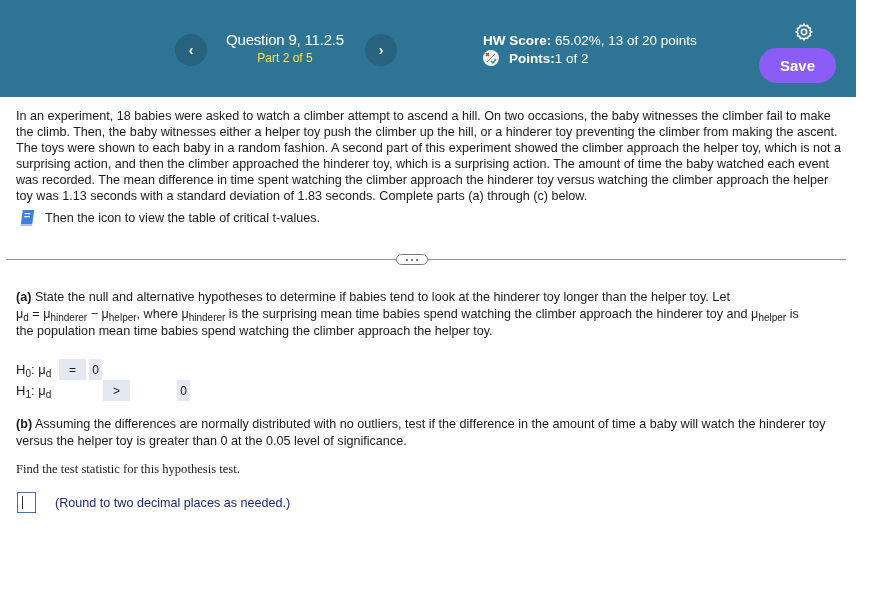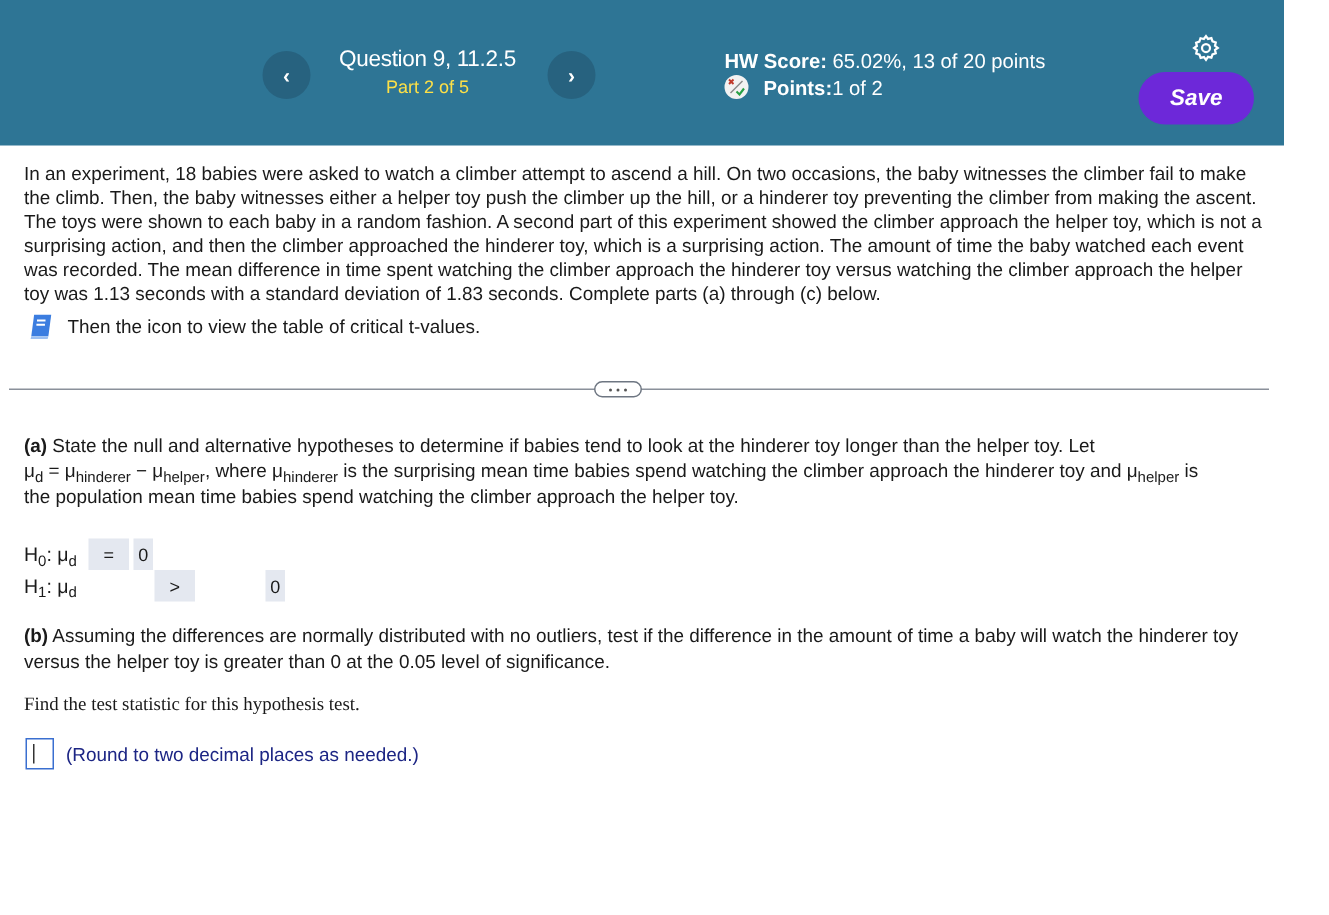--- a/index.html
+++ b/index.html
@@ -35,22 +35,22 @@
   }
   .points-icon {
     width: 16px; height: 16px; border-radius: 50%; background: #f2f2f2; margin-right: 10px;
     display: inline-flex; align-items: center; justify-content: center;
   }
   .gear {
     position: absolute; left: 794px; top: 22px; width: 20px; height: 20px;
   }
   .save-btn {
     position: absolute; left: 759px; top: 48px; width: 77px; height: 35px;
-    background: #6d28d9; border-radius: 18px; color: #fff; font-weight: bold;
-    font-size: 15px; display: flex; align-items: center; justify-content: center; cursor: pointer; font-style: italic;
+    background: #8b5cf6; border-radius: 18px; color: #fff; font-weight: bold;
+    font-size: 15px; display: flex; align-items: center; justify-content: center; cursor: pointer;
   }
 
   .intro {
     position: absolute; left: 16px; top: 108px; width: 830px;
     font-size: 12.6px; line-height: 16.1px; color: #1a1a1a;
   }
   .ttable {
     position: absolute; left: 18px; top: 208px; display: flex; align-items: center;
     font-size: 12.6px; cursor: pointer;
   }
@@ -99,21 +99,21 @@
   .answer-row {
     position: absolute; left: 17px; top: 492px; display: flex; align-items: center;
   }
   .answer-input {
     width: 19px; height: 21px; border: 1.5px solid #3a6fd0; background: #fff;
     position: relative; cursor: text;
   }
   .answer-input::after {
     content: ""; position: absolute; left: 4px; top: 3px; width: 1px; height: 13px; background: #333;
   }
-  .round-hint { color: #1c2584; font-size: 12.6px; margin-left: 8px; }
+  .round-hint { color: #1c2584; font-size: 12.6px; margin-left: 19px; }
 </style>
 </head>
 <body>
 
 <div class="header">
   <div class="nav-btn nav-prev">
     <span>‹</span>
   </div>
   <div class="q-title">Question 9, 11.2.5</div>
   <div class="q-part">Part 2 of 5</div>

